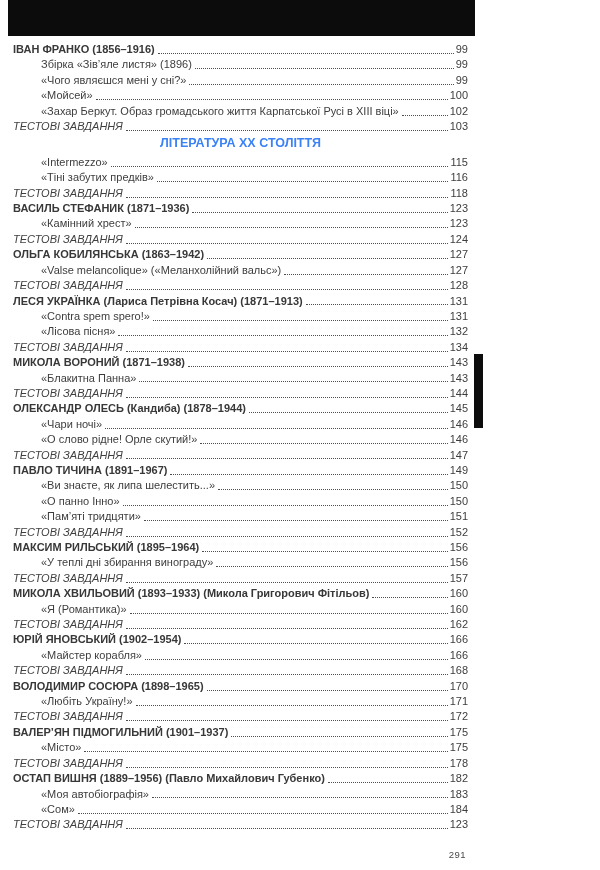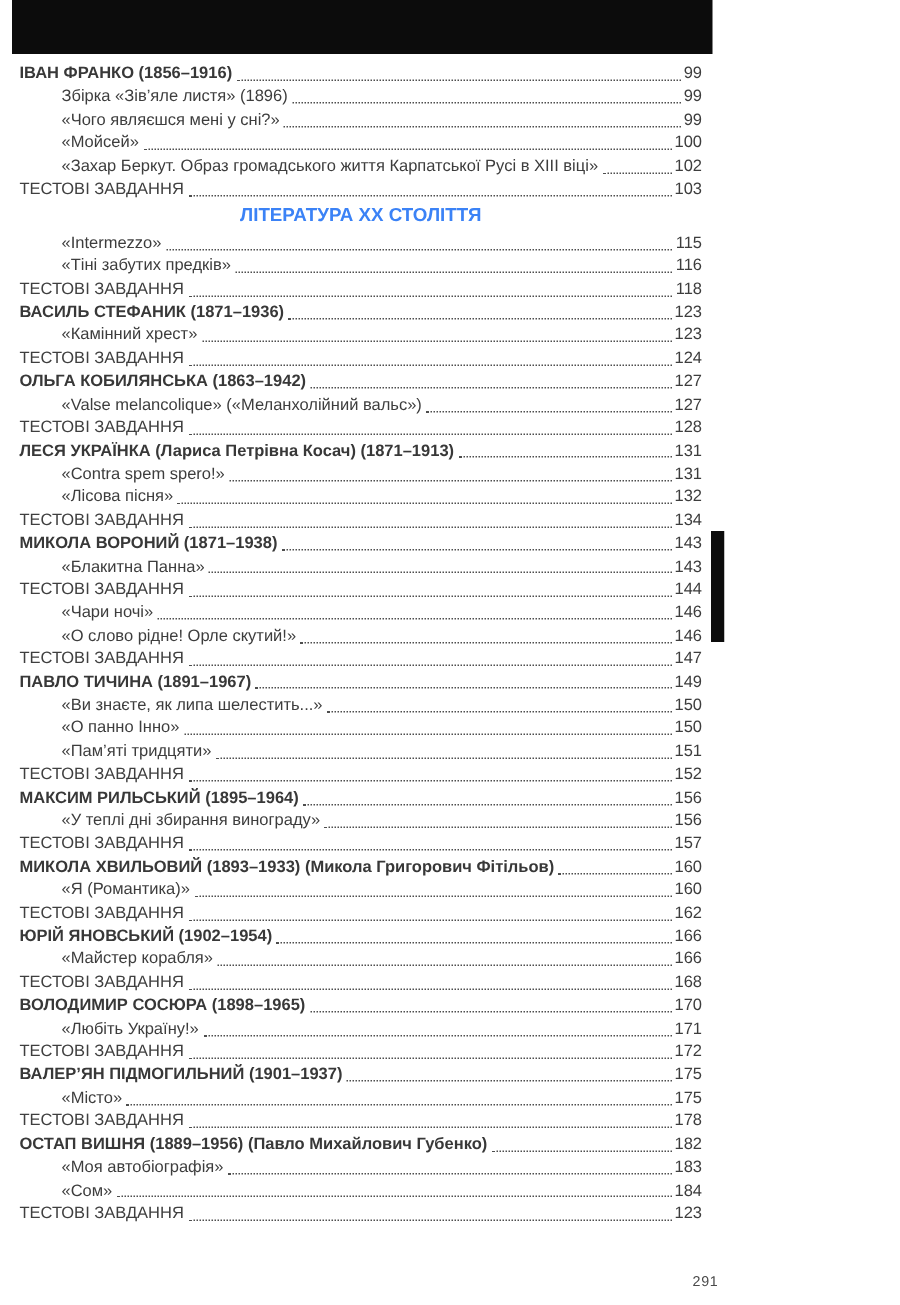--- a/index.html
+++ b/index.html
@@ -32,41 +32,41 @@
     top: 42px; left: 13px; right: 15px;
   }
   .toc-row {
     display: flex;
     line-height: 15.4px;
     font-size: 11px;
     color: #3d3d3d;
   }
   .toc-row.author .entry-text { font-weight: bold; color: #383838; }
   .toc-row.work { padding-left: 28px; }
-  .toc-row.tests .entry-text { color: #3f3f3f; }
+  .toc-row.tests .entry-text { font-style: italic; color: #3f3f3f; }
   .entry-text { white-space: nowrap; }
   .leader {
     flex: 1;
     align-self: flex-end;
     min-width: 8px;
     border-bottom: 1.6px dotted #4e4e4e;
     margin: 0 2px 3.5px 3px;
   }
   .entry-page { white-space: nowrap; }
   .toc-heading {
     text-align: center;
     font-weight: bold;
     font-size: 12.5px;
     color: #3b82f6;
     line-height: 15.4px;
     margin: 2px 0 3px;
   }
   .page-number {
     position: absolute;
-    right: 4px; bottom: 10px;
+    right: 17px; bottom: 10px;
     font-size: 9.5px;
     color: #4a4a4a;
     letter-spacing: 0.5px;
     text-align: right;
   }
 </style>
 </head>
 <body>
 
 <div class="page">
@@ -177,20 +177,25 @@
       <div class="toc-row work">
         <span class="entry-text">«Блакитна Панна»</span>
         <span class="leader"></span>
         <span class="entry-page">143</span>
       </div>
       <div class="toc-row tests">
         <span class="entry-text">ТЕСТОВІ ЗАВДАННЯ</span>
         <span class="leader"></span>
         <span class="entry-page">144</span>
       </div>
+      <div class="toc-row author">
+        <span class="entry-text">ОЛЕКСАНДР ОЛЕСЬ (Кандиба) (1878–1944)</span>
+        <span class="leader"></span>
+        <span class="entry-page">145</span>
+      </div>
       <div class="toc-row work">
         <span class="entry-text">«Чари ночі»</span>
         <span class="leader"></span>
         <span class="entry-page">146</span>
       </div>
       <div class="toc-row work">
         <span class="entry-text">«О слово рідне! Орле скутий!»</span>
         <span class="leader"></span>
         <span class="entry-page">146</span>
       </div>

